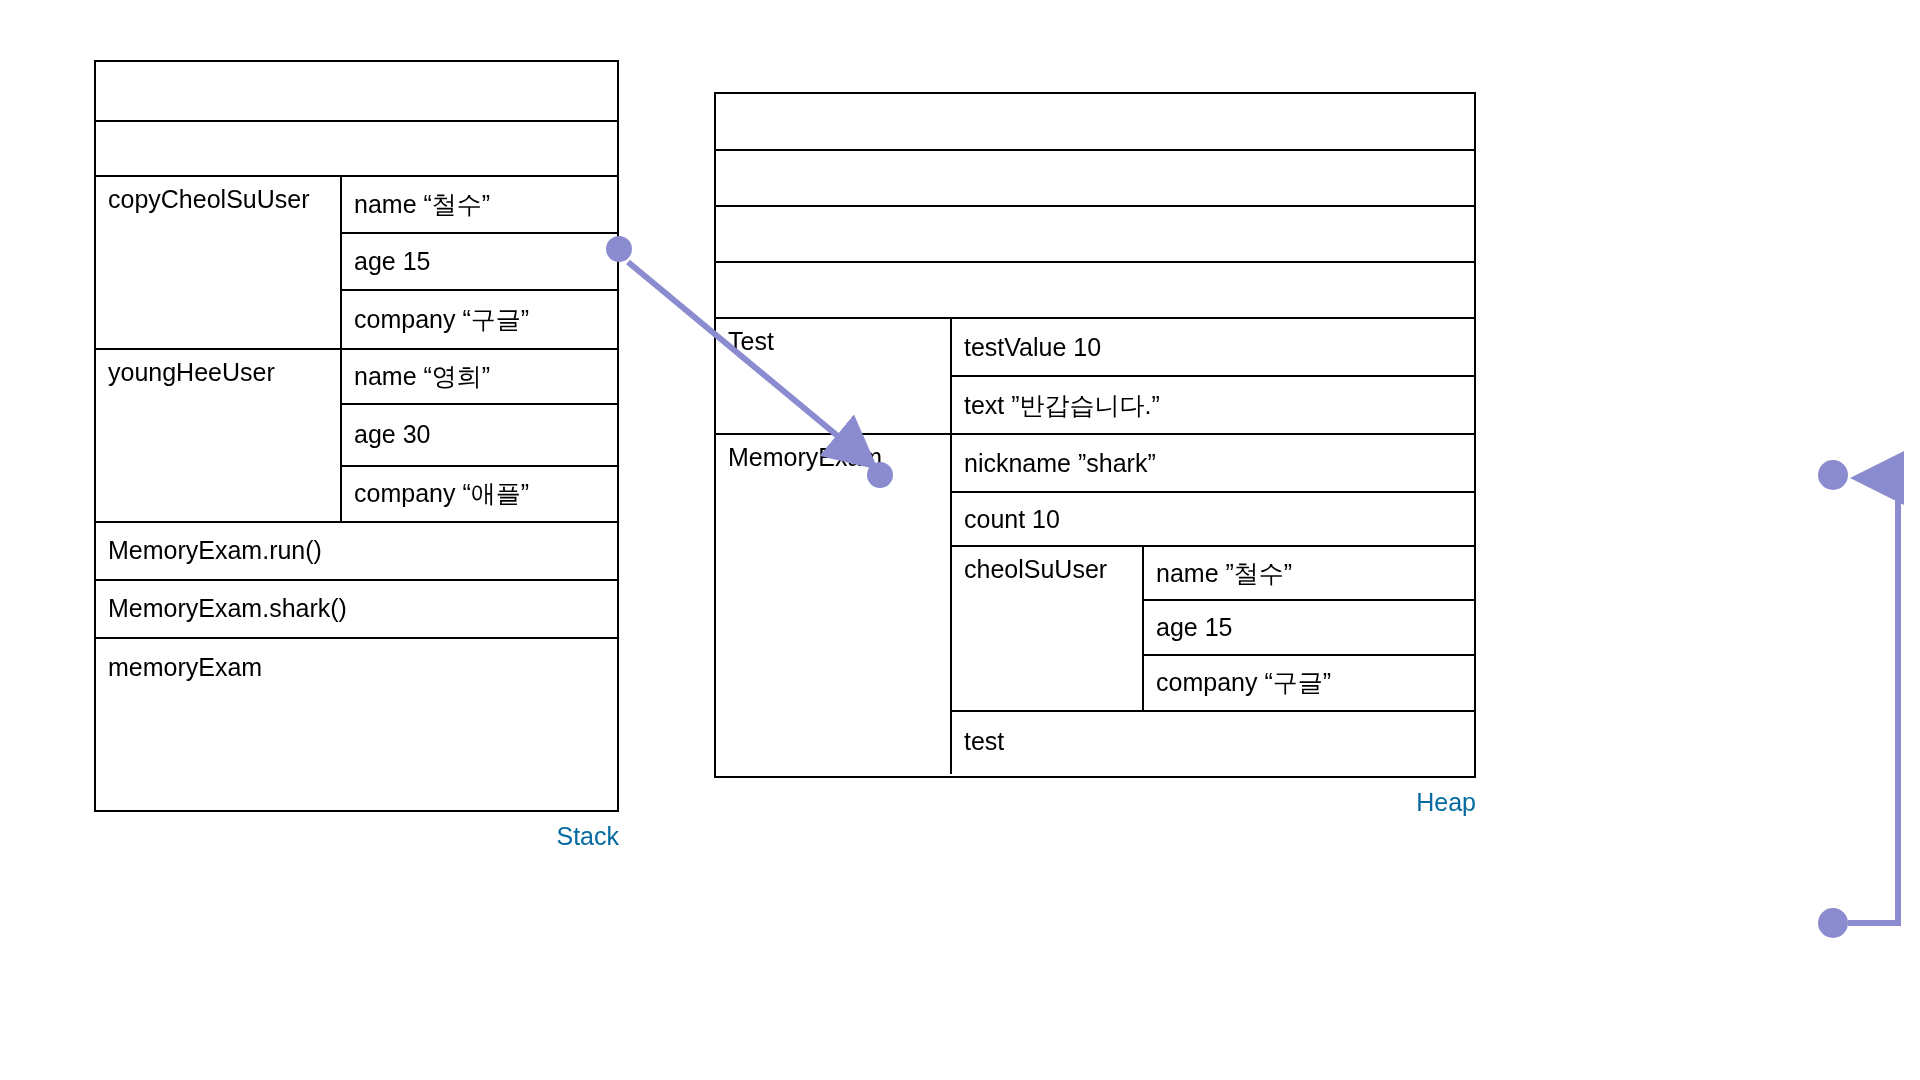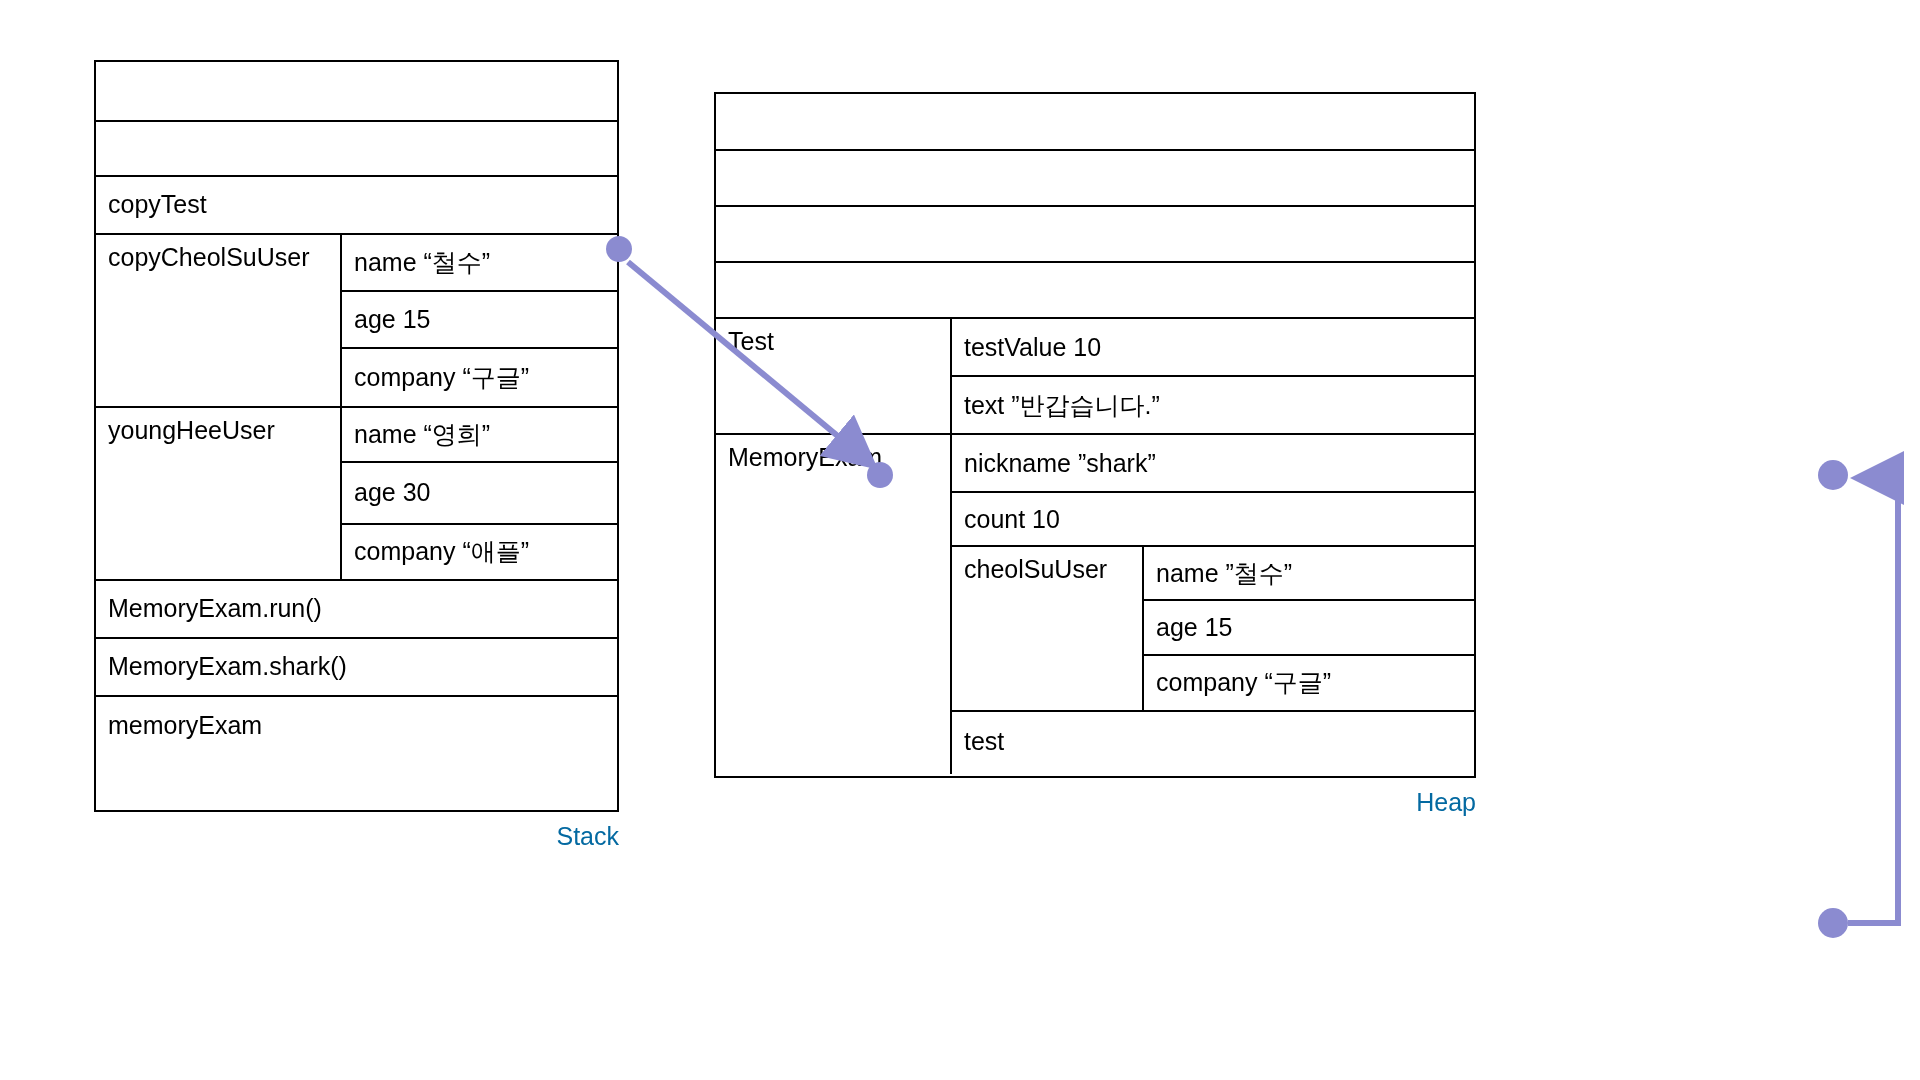--- a/index.html
+++ b/index.html
@@ -109,23 +109,20 @@
   <div class="memtable" id="stack-table">
 
     <div class="row" style="height:60px">
       <div class="cell blank" style="flex:1"></div>
     </div>
 
     <div class="row" style="height:55px">
       <div class="cell blank" style="flex:1"></div>
     </div>
 
-    <div class="row" style="height:58px">
-      <div class="cell" style="flex:1">copyTest</div>
-    </div>
 
     <div class="row" style="height:173px">
       <div class="cell top divider-right st-label">copyCheolSuUser</div>
       <div class="sub">
         <div class="subrow" style="height:58px">name “철수”</div>
         <div class="subrow" style="height:57px">age 15</div>
         <div class="subrow" style="height:58px">company “구글”</div>
       </div>
     </div>
 

